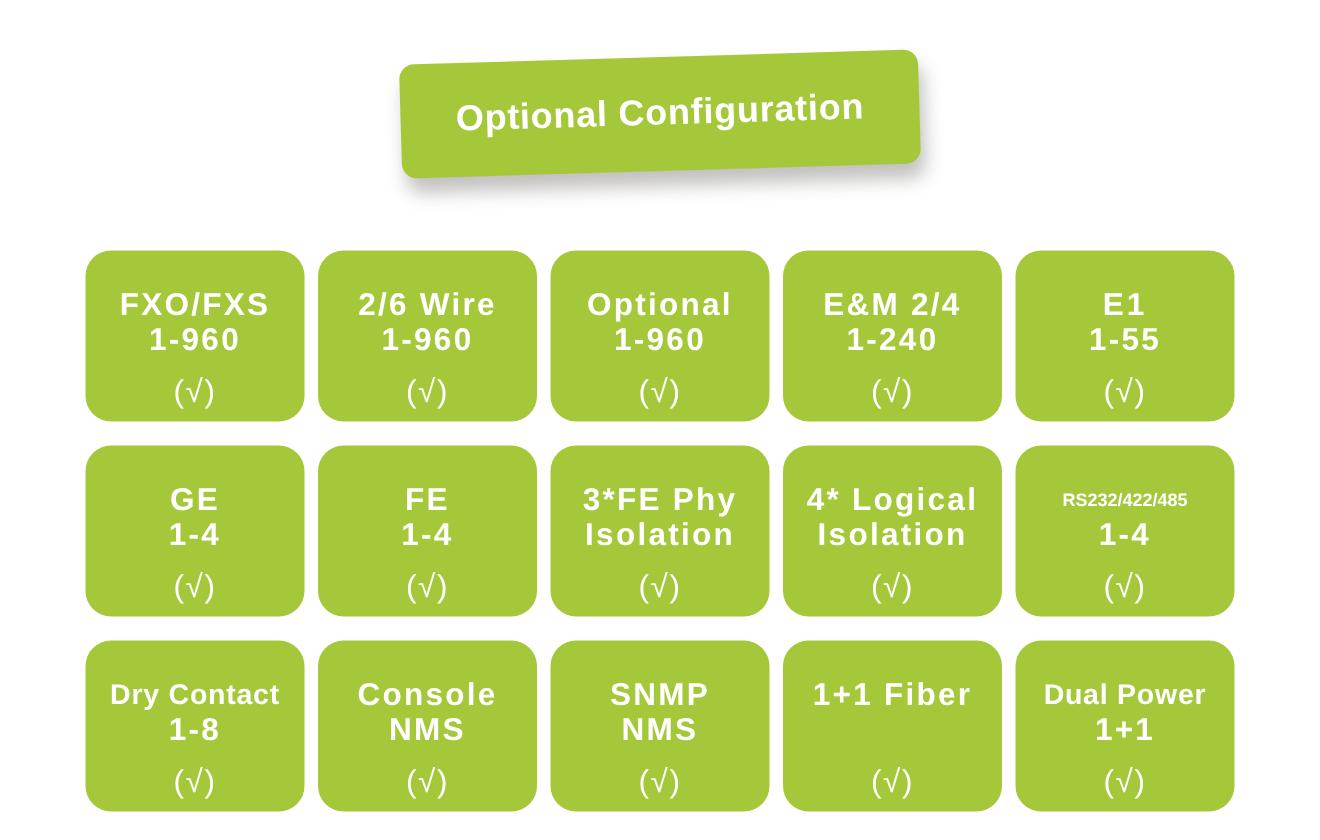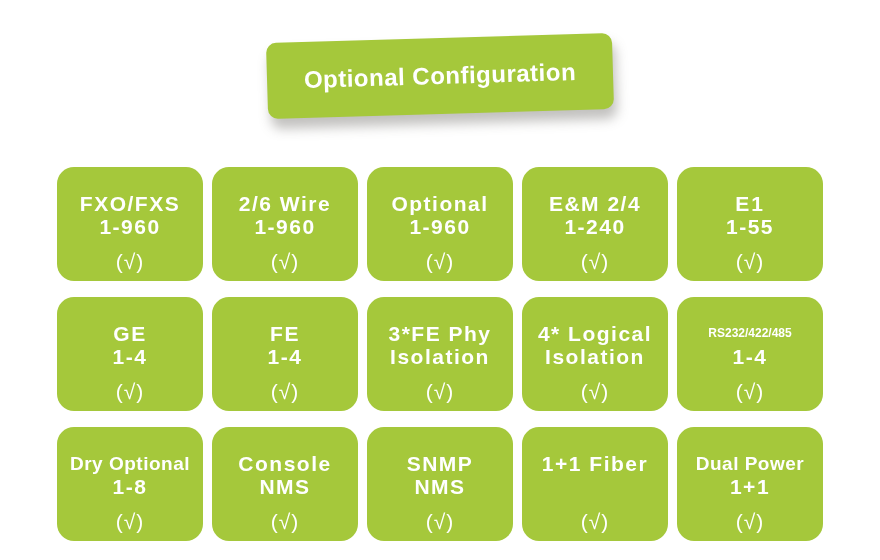--- a/index.html
+++ b/index.html
@@ -155,21 +155,21 @@
       <span class="check">(√)</span>
     </div>
 
     <div class="card sz-16">
       <span class="line1">RS232/422/485</span>
       <span class="line2">1-4</span>
       <span class="check">(√)</span>
     </div>
 
     <div class="card sz-19">
-      <span class="line1">Dry Optional</span>
+      <span class="line1">Dry Contact</span>
       <span class="line2">1-8</span>
       <span class="check">(√)</span>
     </div>
 
     <div class="card">
       <span class="line1">Console</span>
       <span class="line2">NMS</span>
       <span class="check">(√)</span>
     </div>
 

